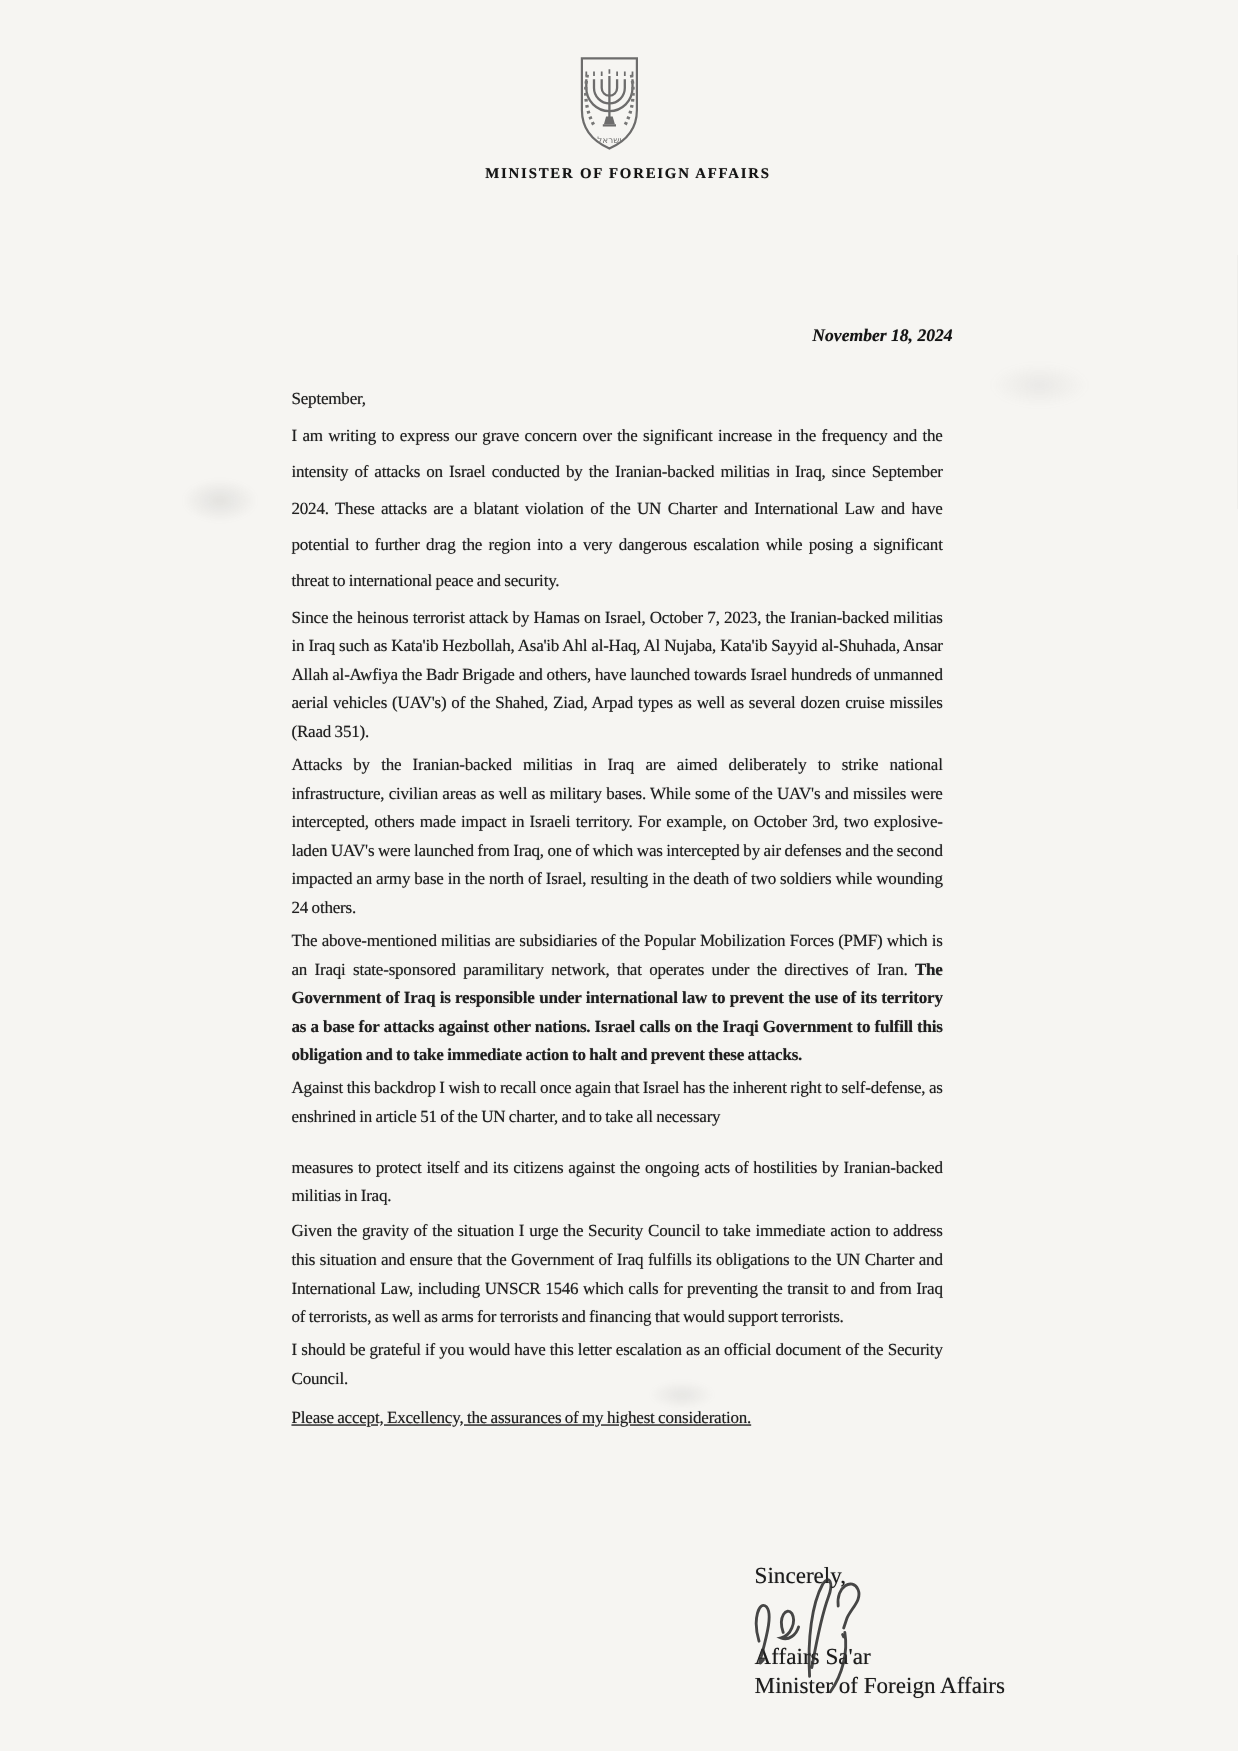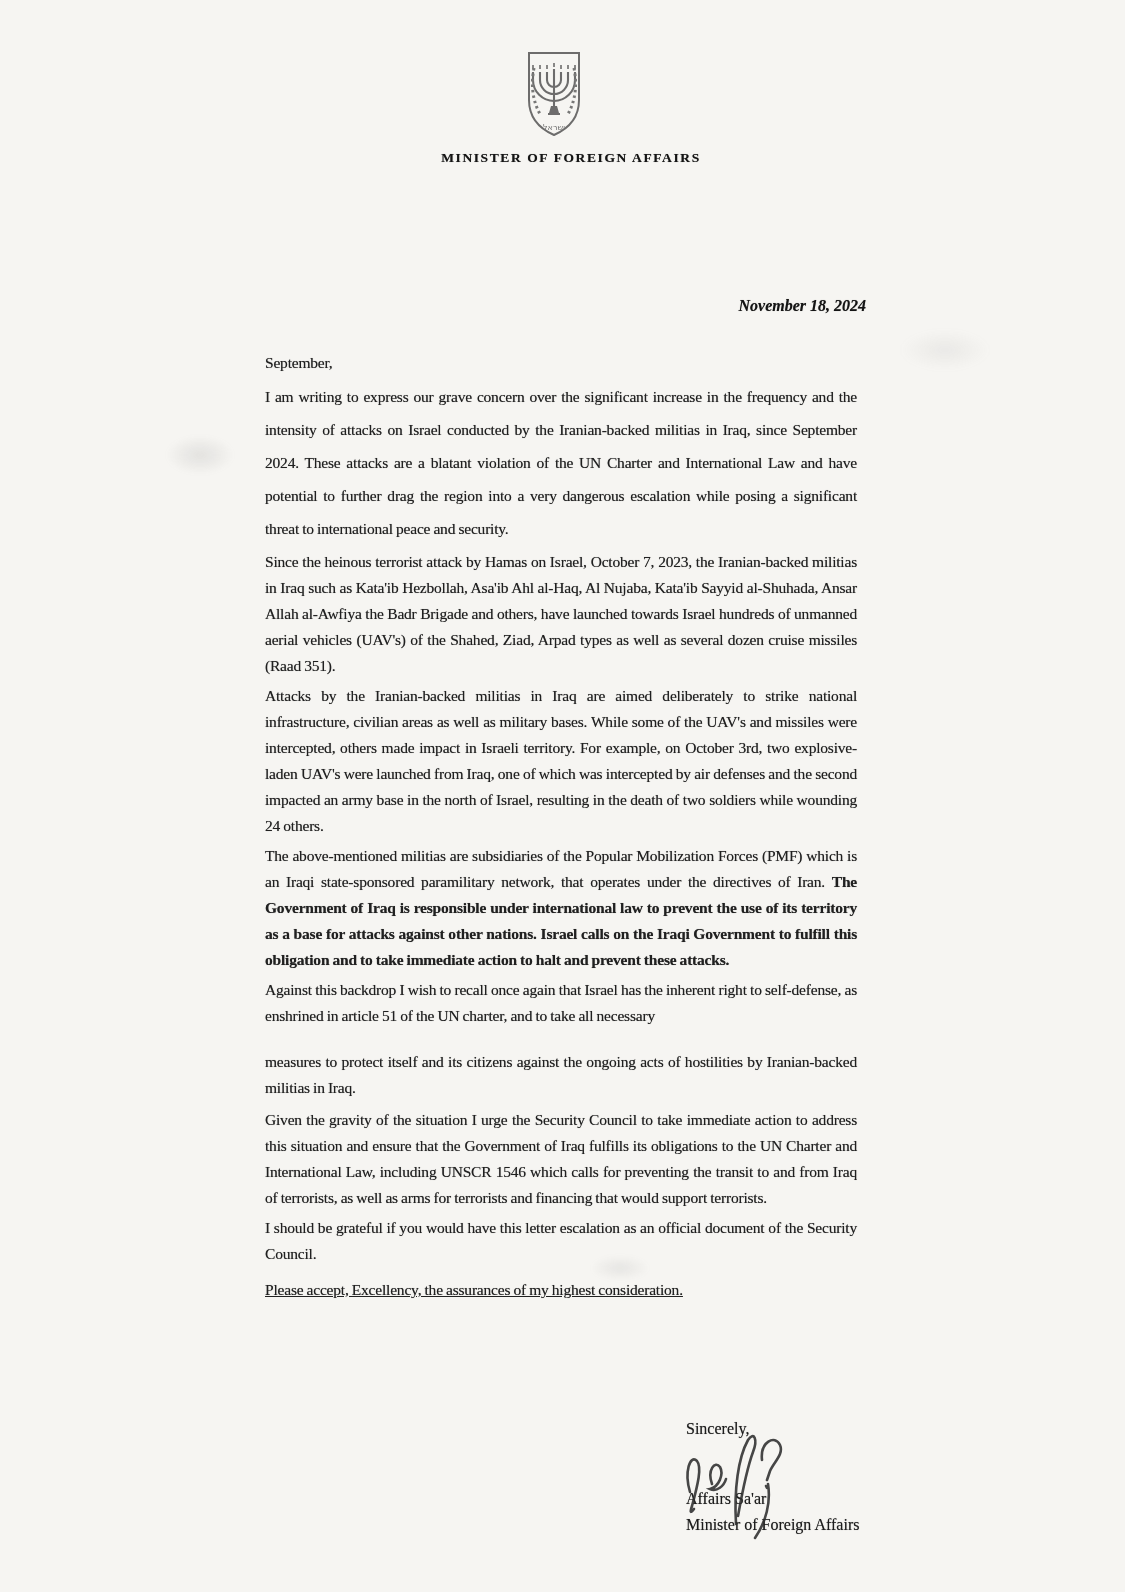--- a/index.html
+++ b/index.html
@@ -44,21 +44,21 @@
   .body-text p { margin:0 0 4px 0; line-height:26px; }
   .salutation { margin:0 0 28px 0; line-height:20px; }
   .p1 { line-height:33px !important; }
   .p5b { margin-top:20px !important; }
   .p6 { margin-top:6px !important; }
   .p8 { margin-top:10px !important;text-decoration:underline; }
   .bold-passage { font-weight:700; }
 
   .closing {
     position:absolute; left:676px; top:1420px;
-    font-size:16px; color:#1c1c1c;
+    font-size:21px; color:#1c1c1c;
   }
   .valediction { margin:0 0 48px 0; }
   .sig-name { margin:0; line-height:26px; }
   .sig-title { margin:0; line-height:26px; }
 
   .signature-svg {
     position:absolute; left:676px; top:1426px;
     z-index:3; filter:blur(0.3px);
   }
 

